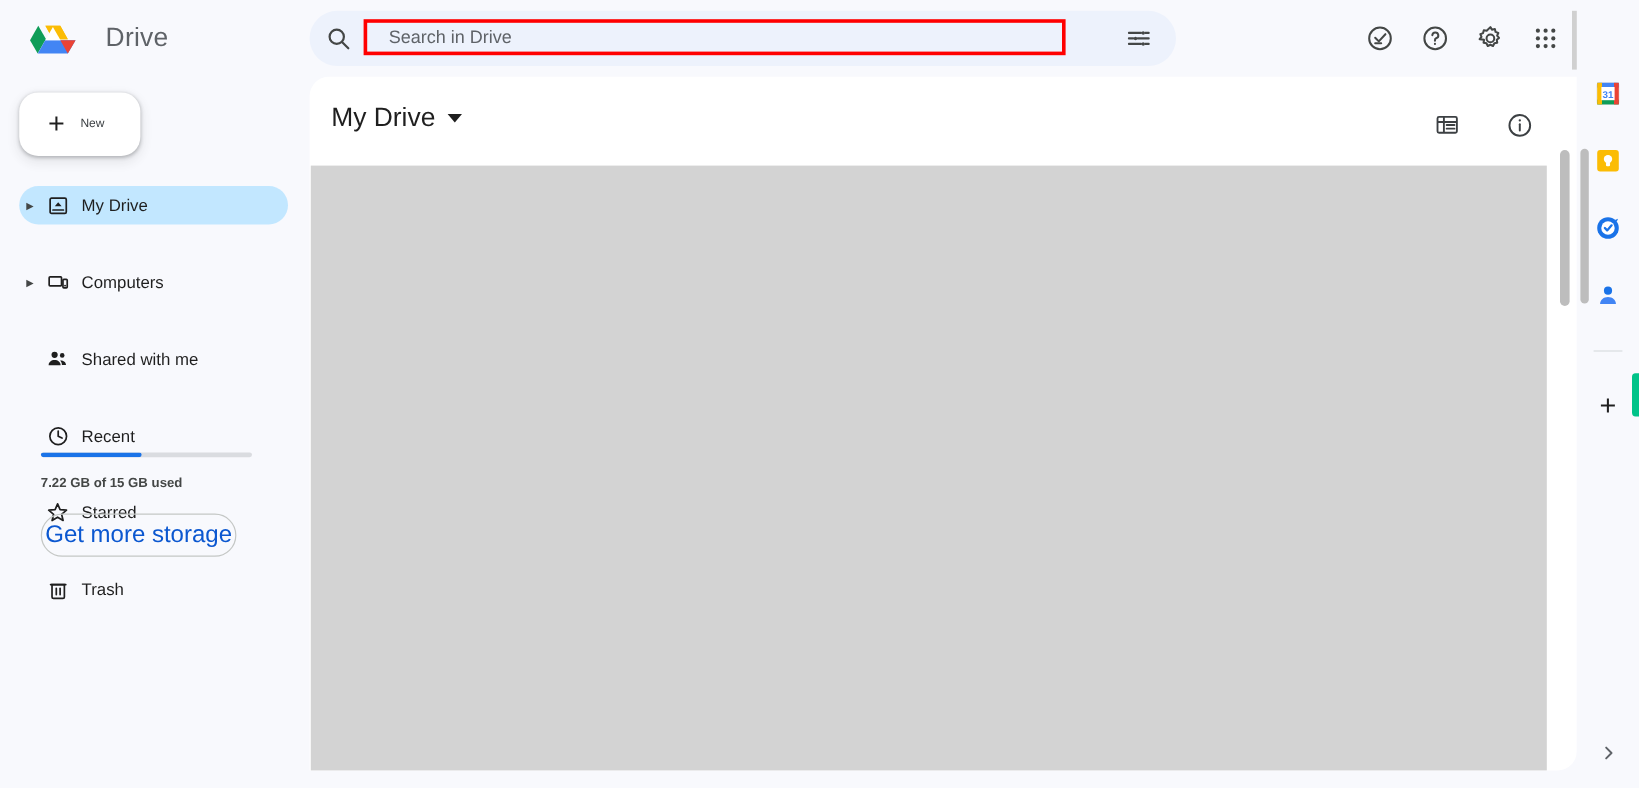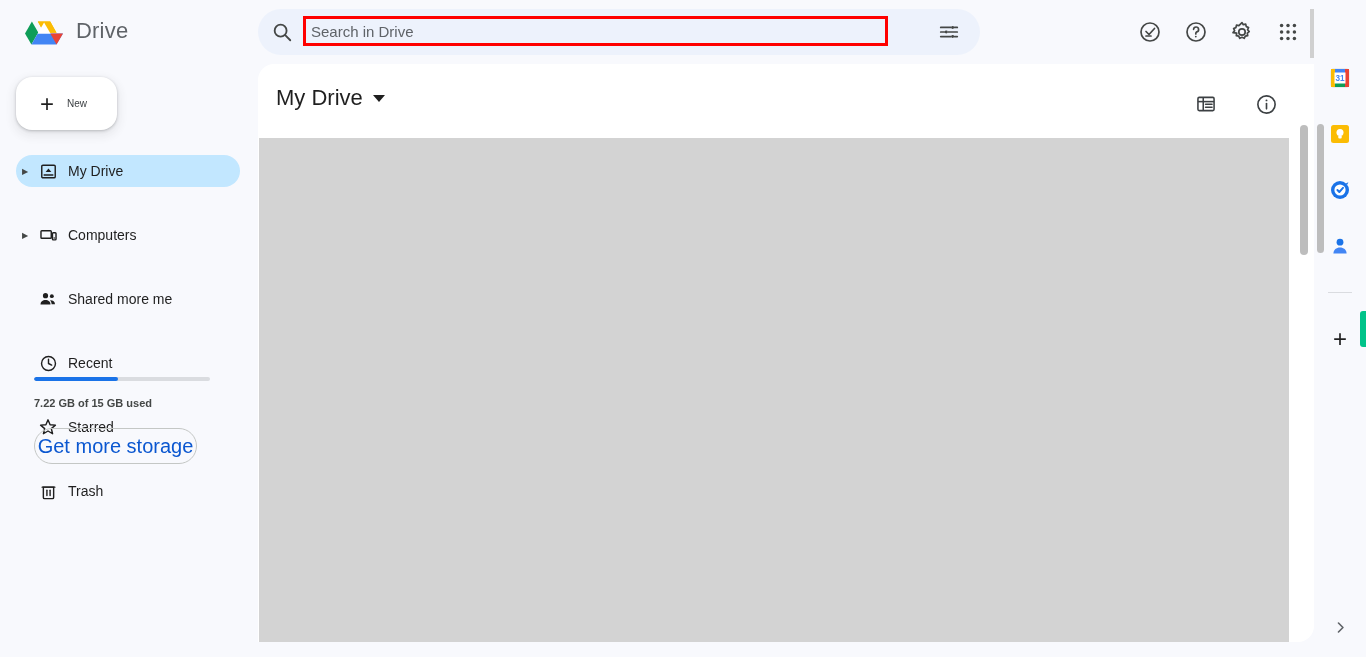--- a/index.html
+++ b/index.html
@@ -13,21 +13,21 @@
   .app { position: relative; width: 1366px; height: 657px; background: #f8f9fd; }
 
   
   .topbar {
     position: absolute; top: 0; left: 0; width: 1366px; height: 64px;
     background: #f8f9fd;
     display: flex; align-items: center;
   }
   .brand {
     position: absolute; left: 24px; top: 13px;
-    display: flex; align-items: center; gap: 12px;
+    display: flex; align-items: center; gap: 24px;
   }
   .brand-logo { width: 40px; height: 36px; display: block; }
   .brand-name {
     font-size: 22px; color: #5f6368; letter-spacing: .2px;
     font-family: "Liberation Sans", sans-serif;
   }
 
   .searchwrap {
     position: absolute; left: 258px; top: 9px;
     width: 722px; height: 46px;
@@ -38,21 +38,21 @@
   .search-icon-btn {
     width: 48px; height: 46px; display: flex; align-items: center; justify-content: center;
     background: transparent; border: none; cursor: pointer;
   }
   .search-field {
     position: absolute; left: 45px; top: 7px;
     width: 585px; height: 30px;
     border: 3px solid #ff0000;
     background: transparent;
     display: flex; align-items: center;
-    padding-left: 5px;
+    padding-left: 18px;
   }
   .search-field input {
     width: 100%; border: none; outline: none; background: transparent;
     font-size: 15px; color: #1f1f1f;
     font-family: "Liberation Sans", sans-serif;
   }
   .search-field input::placeholder { color: #5f6368; opacity: 1; }
   .tune-btn {
     position: absolute; right: 10px; top: 6px;
     width: 42px; height: 34px; display: flex; align-items: center; justify-content: center;
@@ -311,21 +311,21 @@
       <div class="nav-item">
         <span class="nav-caret empty">▶</span>
         <span class="nav-ico">
           <svg width="20" height="20" viewBox="0 0 24 24" fill="#1f1f1f">
             <circle cx="9" cy="8" r="3.1"></circle>
             <path d="M3 18.5c0-3.2 2.7-5.2 6-5.2s6 2 6 5.2z"></path>
             <circle cx="16.6" cy="8.6" r="2.3"></circle>
             <path d="M15 13.6c3 0 5.4 1.7 5.4 4.6h-4.1c0-1.8-.6-3.4-1.8-4.5z"></path>
           </svg>
         </span>
-        <span class="nav-lbl">Shared more me</span>
+        <span class="nav-lbl">Shared with me</span>
       </div>
       <div class="nav-spacer"></div>
 
       <div class="nav-item">
         <span class="nav-caret empty">▶</span>
         <span class="nav-ico">
           <svg width="19" height="19" viewBox="0 0 24 24" fill="none" stroke="#1f1f1f" stroke-width="1.8">
             <circle cx="12" cy="12" r="8.8"></circle>
             <polyline points="12,6.6 12,12 16,14" stroke-linecap="round" stroke-linejoin="round"></polyline>
           </svg>

